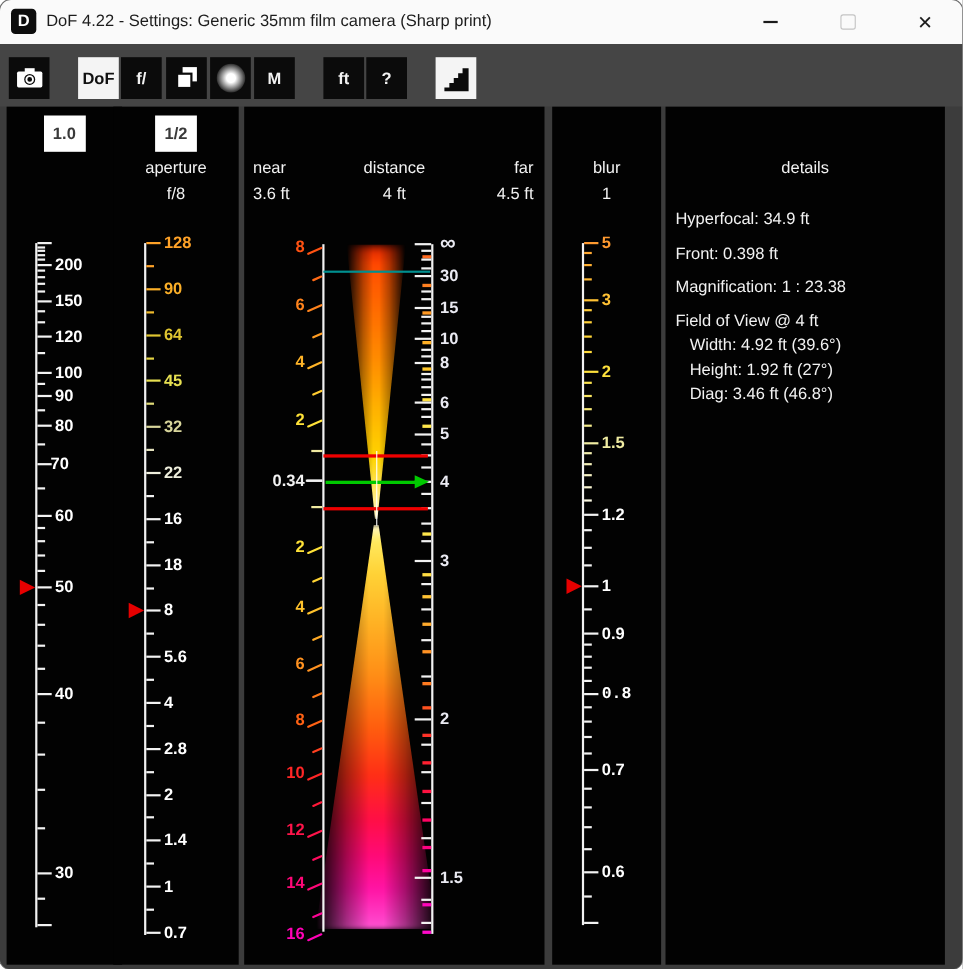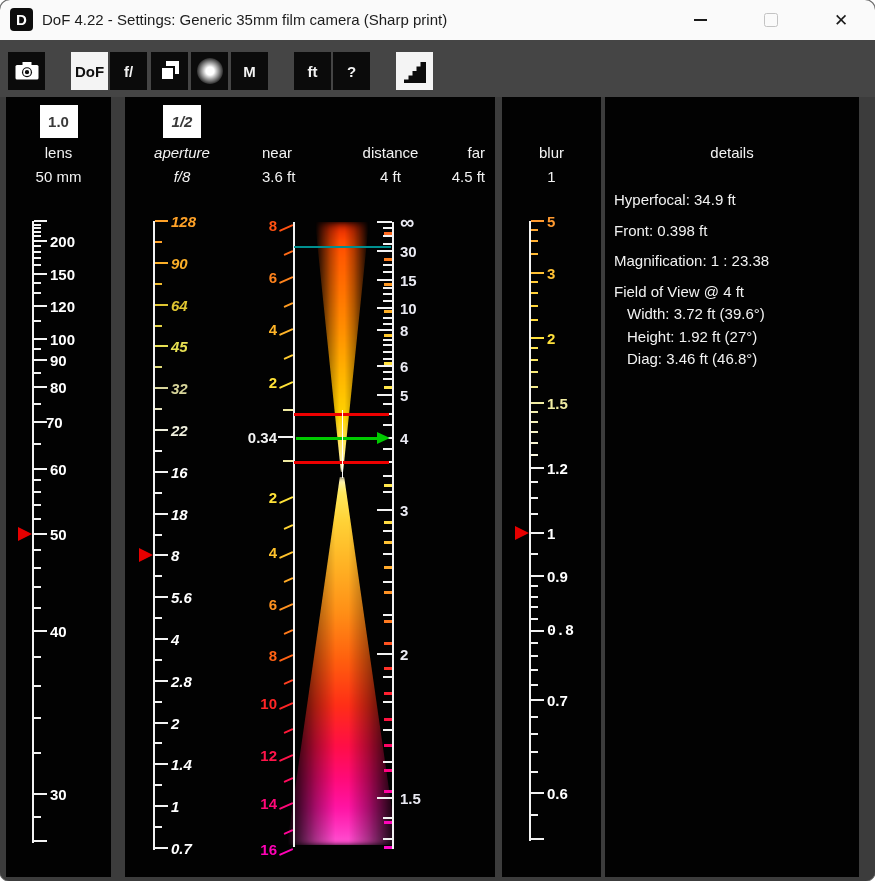--- a/index.html
+++ b/index.html
@@ -16,27 +16,27 @@
   
   .toolbar{position:absolute;left:0;top:40px;width:100%;height:57px;background:#454545;}
   .tbtn{position:absolute;top:12px;width:37px;height:38px;background:#0b0b0b;color:#f2f2f2;display:flex;align-items:center;justify-content:center;font-size:15px;font-weight:bold;cursor:pointer;}
   .tbtn.sel{background:#f4f4f4;color:#111;}
   .tbtn svg{display:block;}
   .soft-circle{width:26px;height:26px;border-radius:50%;background:radial-gradient(circle,#ffffff 0%,#ffffff 22%,rgba(255,255,255,0.55) 48%,rgba(255,255,255,0.12) 72%,transparent 88%);}
   
   .main{position:absolute;left:0;top:97px;width:875px;height:784px;background:#3c3c3c;}
   .panel{position:absolute;top:0;height:780px;background:#020202;}
   .panel.lens{left:6px;width:105px;}
-  .panel.aperture{left:125px;width:114px;font-style:italic;}
+  .panel.aperture{left:103px;width:114px;}
   .panel.distance{left:222px;width:273px;}
   .panel.blur{left:502px;width:99px;}
   .panel.details{left:605px;width:254px;}
   .pbox{position:absolute;top:8px;left:50%;transform:translateX(-50%);width:38px;height:33px;background:#fff;color:#3a3a3a;font-weight:bold;font-size:15px;display:flex;align-items:center;justify-content:center;}
   .phead{position:absolute;top:44px;left:0;width:100%;text-align:center;color:#f2f2f2;font-size:15px;line-height:24px;}
-  .dh{position:absolute;top:44px;color:#f2f2f2;font-size:15px;line-height:24px;margin-left:32px;}
+  .dh{position:absolute;top:44px;color:#f2f2f2;font-size:15px;line-height:24px;}
   .dh.l{left:8px;text-align:left;} .dh.c{left:0;width:100%;text-align:center;} .dh.r{right:10px;text-align:right;}
   
   .scale-host{position:absolute;inset:0;}
   .sline{position:absolute;width:2px;background:#f2f2f2;}
   .tick{position:absolute;height:2px;background:#fff;}
   .slab{position:absolute;transform:translateY(-50%);font-size:15px;font-weight:bold;color:#fff;white-space:nowrap;}
   .slab.inf{font-size:20px;}
   .arrow{position:absolute;width:0;height:0;border-top:7px solid transparent;border-bottom:7px solid transparent;border-left:14px solid #e60000;cursor:pointer;}
   
   .mline{position:absolute;}
@@ -108,24 +108,20 @@
         <svg width="28" height="30" viewBox="0 0 28 30">
           <path d="M3 27 V23.5 H7.5 V19.5 H11.5 V15 H15.5 V10.5 H19.5 V6 H25 V27 Z" fill="#0b0b0b"></path>
         </svg>
       </div>
     </div>
 
   <div class="main">
 
     <div class="panel lens">
       <div class="pbox">1.0</div>
-      <div class="phead">
-        <div>lens</div>
-        <div>50 mm</div>
-      </div>
       <div class="scale-host">
           <div class="sline" style="left: 26px; top: 124px; height: 622px;"></div>
           <div class="tick" style="top: 123px; height: 2px; width: 13px; background: rgb(242, 242, 242); left: 28px;"></div>
           <div class="tick" style="top: 127px; height: 2px; width: 7px; background: rgb(242, 242, 242); left: 28px;"></div>
           <div class="tick" style="top: 130px; height: 2px; width: 7px; background: rgb(242, 242, 242); left: 28px;"></div>
           <div class="tick" style="top: 134px; height: 2px; width: 7px; background: rgb(242, 242, 242); left: 28px;"></div>
           <div class="tick" style="top: 138px; height: 2px; width: 7px; background: rgb(242, 242, 242); left: 28px;"></div>
           <div class="tick" style="top: 143px; height: 2px; width: 13px; background: rgb(242, 242, 242); left: 28px;"></div>
           <div class="slab" style="color: rgb(255, 255, 255); top: 144px; left: 44px;">200</div>
           <div class="tick" style="top: 148px; height: 2px; width: 7px; background: rgb(242, 242, 242); left: 28px;"></div>
@@ -448,20 +444,20 @@
         </div>
     </div>
 
     <div class="panel details">
       <div class="dtitle">details</div>
       <div class="dbody">
           <div class="dline">Hyperfocal: 34.9 ft</div>
           <div class="dline grp">Front: 0.398 ft</div>
           <div class="dline grp">Magnification: 1 : 23.38</div>
           <div class="dline grp">Field of View @ 4 ft</div>
-          <div class="dline ind">Width: 3.72 ft (39.6°)</div>
+          <div class="dline ind">Width: 4.92 ft (39.6°)</div>
           <div class="dline ind">Height: 1.92 ft (27°)</div>
           <div class="dline ind">Diag: 3.46 ft (46.8°)</div>
         </div>
     </div>
 
   </div>
 </div>
 
 </body></html>

